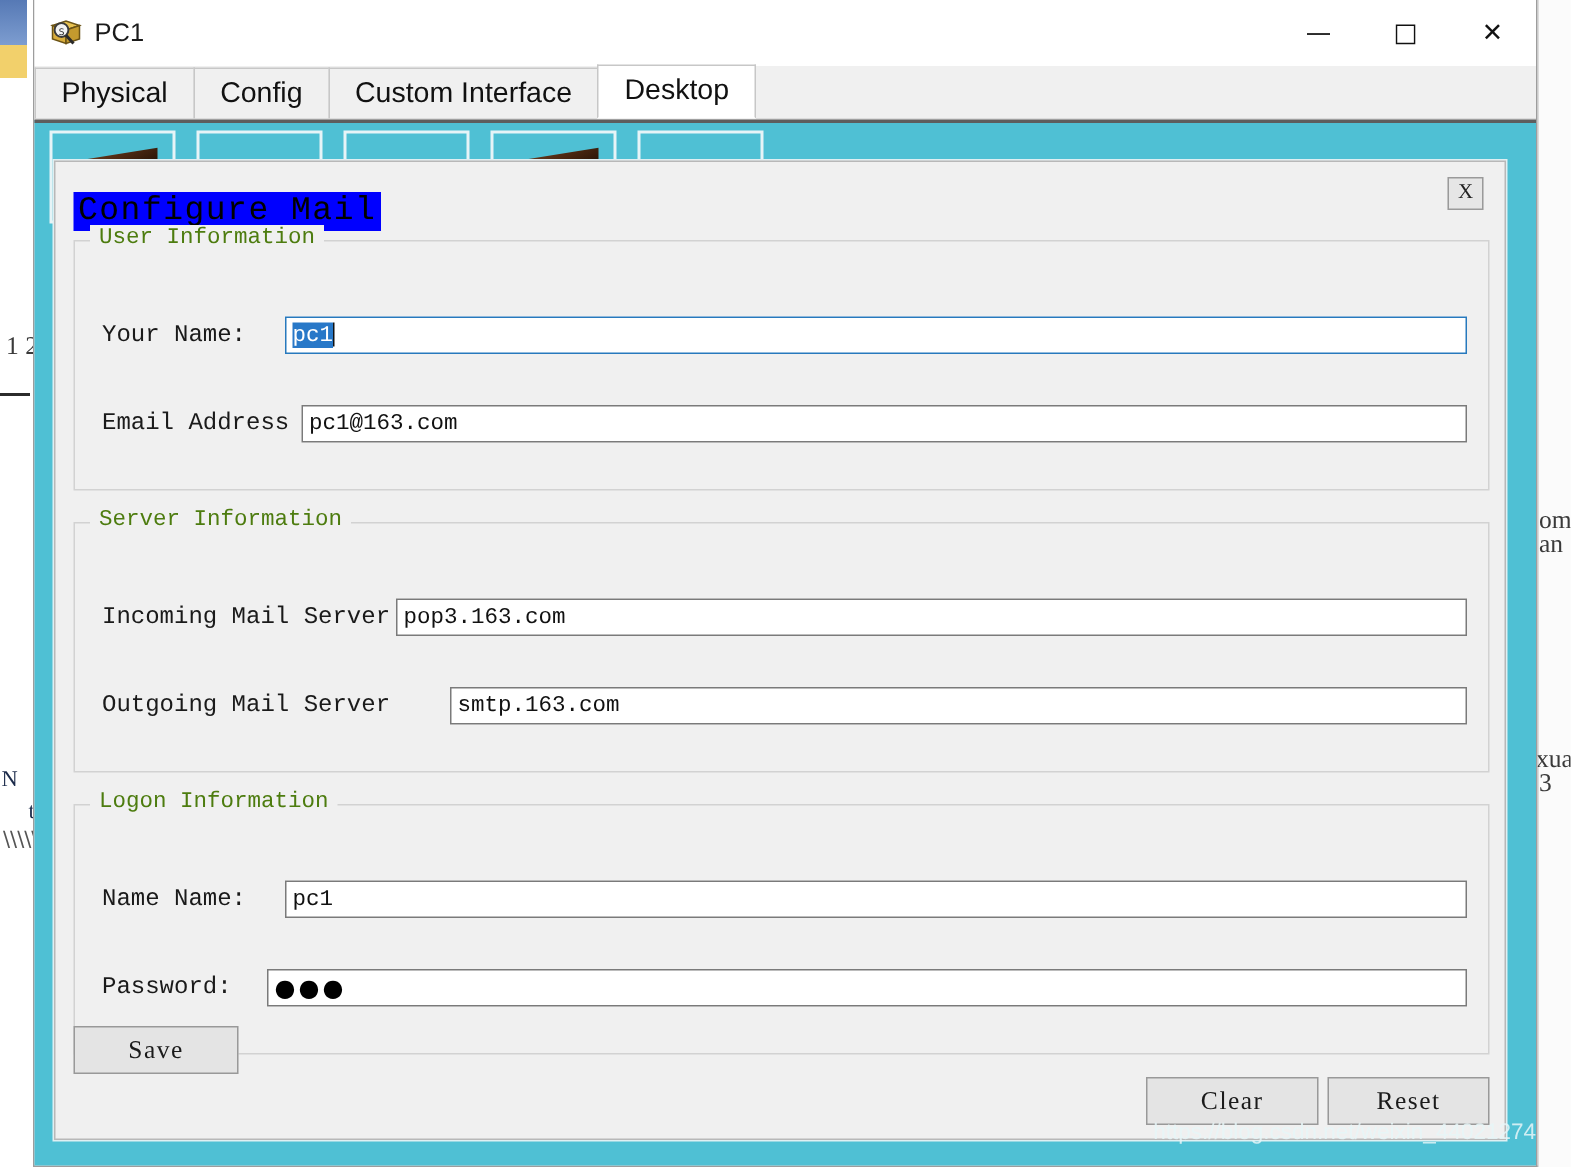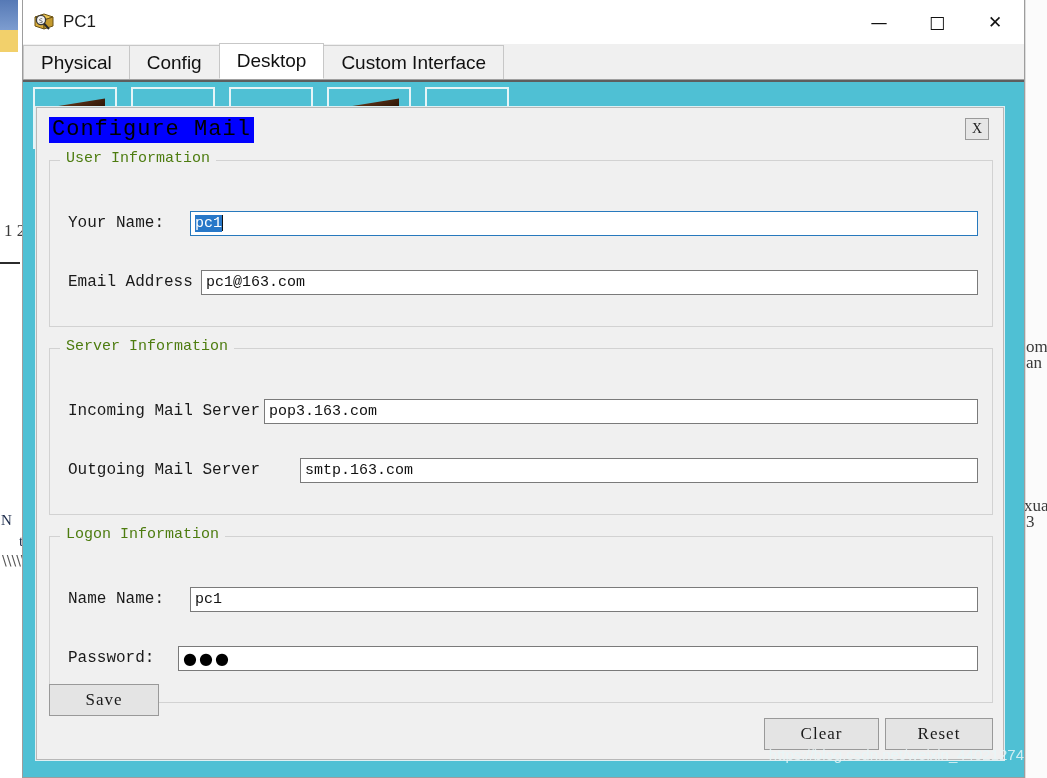--- a/index.html
+++ b/index.html
@@ -203,21 +203,21 @@
   }
 
   .dlg-titlebar {
     position: absolute;
     left: 12px; top: 8px;
     right: 12px;
     height: 26px;
   }
   .dlg-title {
     position: absolute;
-    left: 0; top: 1px;
+    left: 0; top: 12px;
     height: 26px;
     line-height: 26px;
     background: #0000ff;
     color: #000000;
     font-family: "Liberation Mono", monospace;
     font-size: 22px;
     letter-spacing: 1px;
     padding: 0 3px;
     white-space: nowrap;
   }
@@ -389,25 +389,25 @@
       </div>
     </div>
 
     <div class="tabstrip">
       <div class="tab">
         <span>Physical</span>
       </div>
       <div class="tab">
         <span>Config</span>
       </div>
+      <div class="tab">
+        <span>Custom Interface</span>
+      </div>
       <div class="tab active">
         <span>Desktop</span>
-      </div>
-      <div class="tab">
-        <span>Custom Interface</span>
       </div>
       <div class="tab-filler"></div>
     </div>
 
     <div class="desktop">
 
       <div class="desk-icons">
         <div class="desk-icon">
             <div class="art"></div>
           </div>

